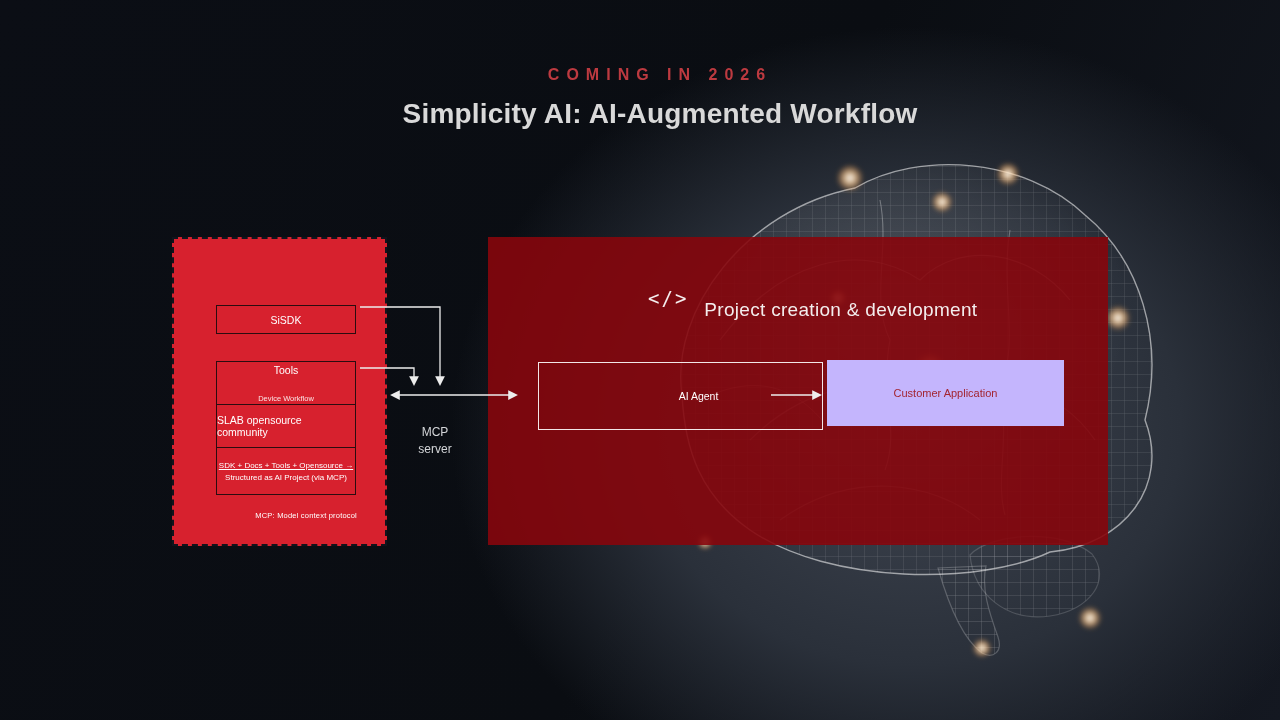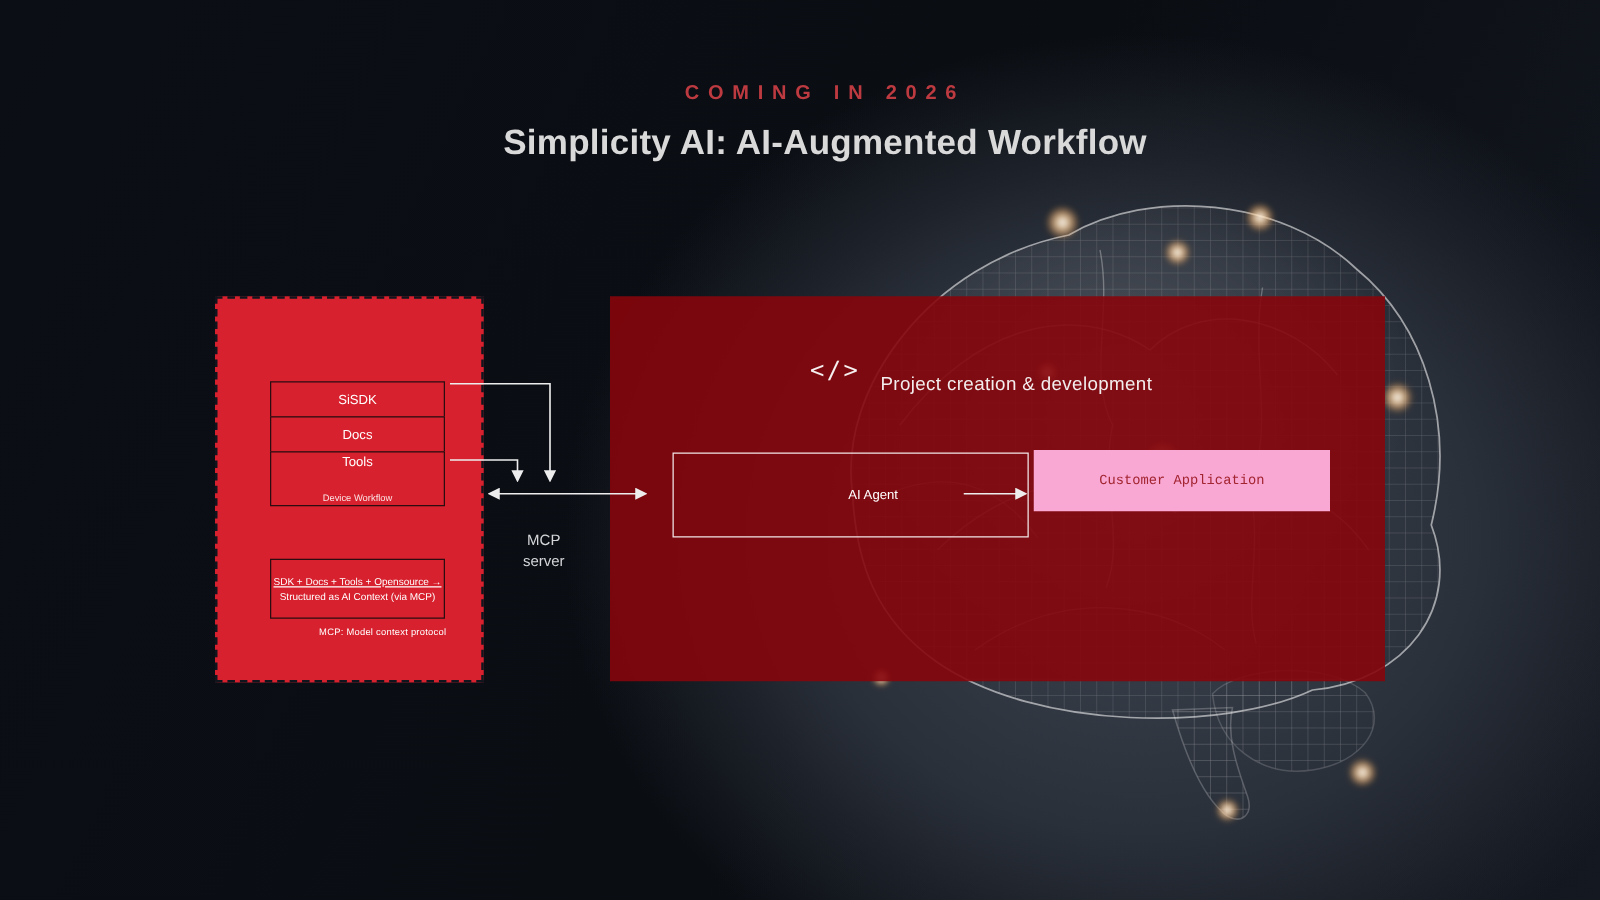--- a/index.html
+++ b/index.html
@@ -29,29 +29,29 @@
     position:absolute;left:488px;top:237px;width:620px;height:308px;
     background:rgba(134,5,12,0.90);z-index:1;
   }
   .big-header{
     position:absolute;left:160px;top:38px;display:flex;align-items:center;gap:16px;
   }
   .code-icon{
     font-size:19px;font-weight:400;color:#f5efef;letter-spacing:2px;
     font-family:"DejaVu Sans Mono","Liberation Mono",monospace;
   }
-  .big-header-label{font-size:15px;color:#f3eded;letter-spacing:.3px;margin-top:24px;}
+  .big-header-label{font-size:19px;color:#f3eded;letter-spacing:.3px;margin-top:24px;}
   .agent-box{
     position:absolute;left:50px;top:125px;width:247px;height:66px;
     border:1px solid rgba(255,255,255,.9);display:flex;align-items:center;justify-content:center;padding-left:36px;
   }
   .agent-box span{font-size:10.5px;color:#fff;}
   .customer-box{
-    position:absolute;left:339px;top:123px;width:237px;height:49px;background:#f9a8d4;
-    display:flex;align-items:center;justify-content:center;font-family:Liberation Mono, monospace;
+    position:absolute;left:339px;top:123px;width:237px;height:66px;background:#c4b5fd;
+    display:flex;align-items:center;justify-content:center;
   }
   .customer-box span{font-size:11px;color:#a32531;}
   
   .left-box{
     position:absolute;left:172px;top:237px;width:215px;height:309px;
     background:#d7212e;border:2px dashed #10141c;box-sizing:border-box;z-index:1;
   }
   .lp-head{position:absolute;left:0;top:17px;width:100%;text-align:center;color:#fff;}
   .lp-title{font-size:15px;letter-spacing:.3px;}
   .lp-subtitle{font-size:9.5px;margin-top:4px;color:#fbe9ea;}
@@ -59,21 +59,21 @@
     position:absolute;left:26px;width:140px;box-sizing:border-box;
     background:#d7212e;border:1px solid #2b0c10;
     display:flex;flex-direction:column;align-items:center;justify-content:center;
     color:#fff;text-align:left;margin-left:16px;
   }
   .lp-item .lbl{font-size:10.5px;}
   .lp-item .sub{font-size:7.5px;margin-top:2px;color:#fbe3e4;}
   .lp-item.small .lbl{font-size:8px;line-height:1.6;text-decoration:underline;}
   .lp-item.small .sub{font-size:8px;margin-top:0;color:#fff;}
   .lp-foot{
-    position:absolute;right:28px;top:262px;font-size:7.5px;color:#ffffff;letter-spacing:.2px;margin-left:16px;
+    position:absolute;right:28px;top:272px;font-size:7.5px;color:#ffffff;letter-spacing:.2px;margin-left:16px;
   }
   
   .connectors{position:absolute;inset:0;z-index:2;pointer-events:none;}
   .mcp-label{
     position:absolute;left:400px;top:424px;width:70px;text-align:center;z-index:3;
     font-size:12px;color:#d3d5d8;line-height:1.4;
   }
 </style>
 </head>
 <body>
@@ -147,30 +147,30 @@
   <div class="customer-box">
     <span>Customer Application</span>
   </div>
 </div>
 
 <div class="left-box">
 
   <div class="lp-item" style="top:66px;height:29px;">
     <span class="lbl">SiSDK</span>
   </div>
-  <div class="lp-item" style="top:94px;height:29px;">
-    <span class="lbl">Docs</span>
-  </div>
   <div class="lp-item" style="top:122px;height:44px;gap:16px;">
     <span class="lbl">Tools</span>
     <span class="sub">Device Workflow</span>
   </div>
+  <div class="lp-item" style="top:165px;height:44px;">
+    <span class="lbl">SLAB opensource community</span>
+  </div>
   <div class="lp-item small" style="top:208px;height:48px;">
     <span class="lbl">SDK + Docs + Tools + Opensource →</span>
-    <span class="sub">Structured as AI Context (via MCP)</span>
+    <span class="sub">Structured as AI Project (via MCP)</span>
   </div>
 
   <div class="lp-foot">MCP: Model context protocol</div>
 </div>
 
 <svg class="connectors" width="1280" height="720" viewBox="0 0 1280 720">
   <defs>
     <marker id="ah" viewBox="0 0 10 10" refX="8" refY="5" markerWidth="7.5" markerHeight="7.5" orient="auto-start-reverse">
       <path d="M0 0 L10 5 L0 10 Z" fill="#ededed"></path>
     </marker>

